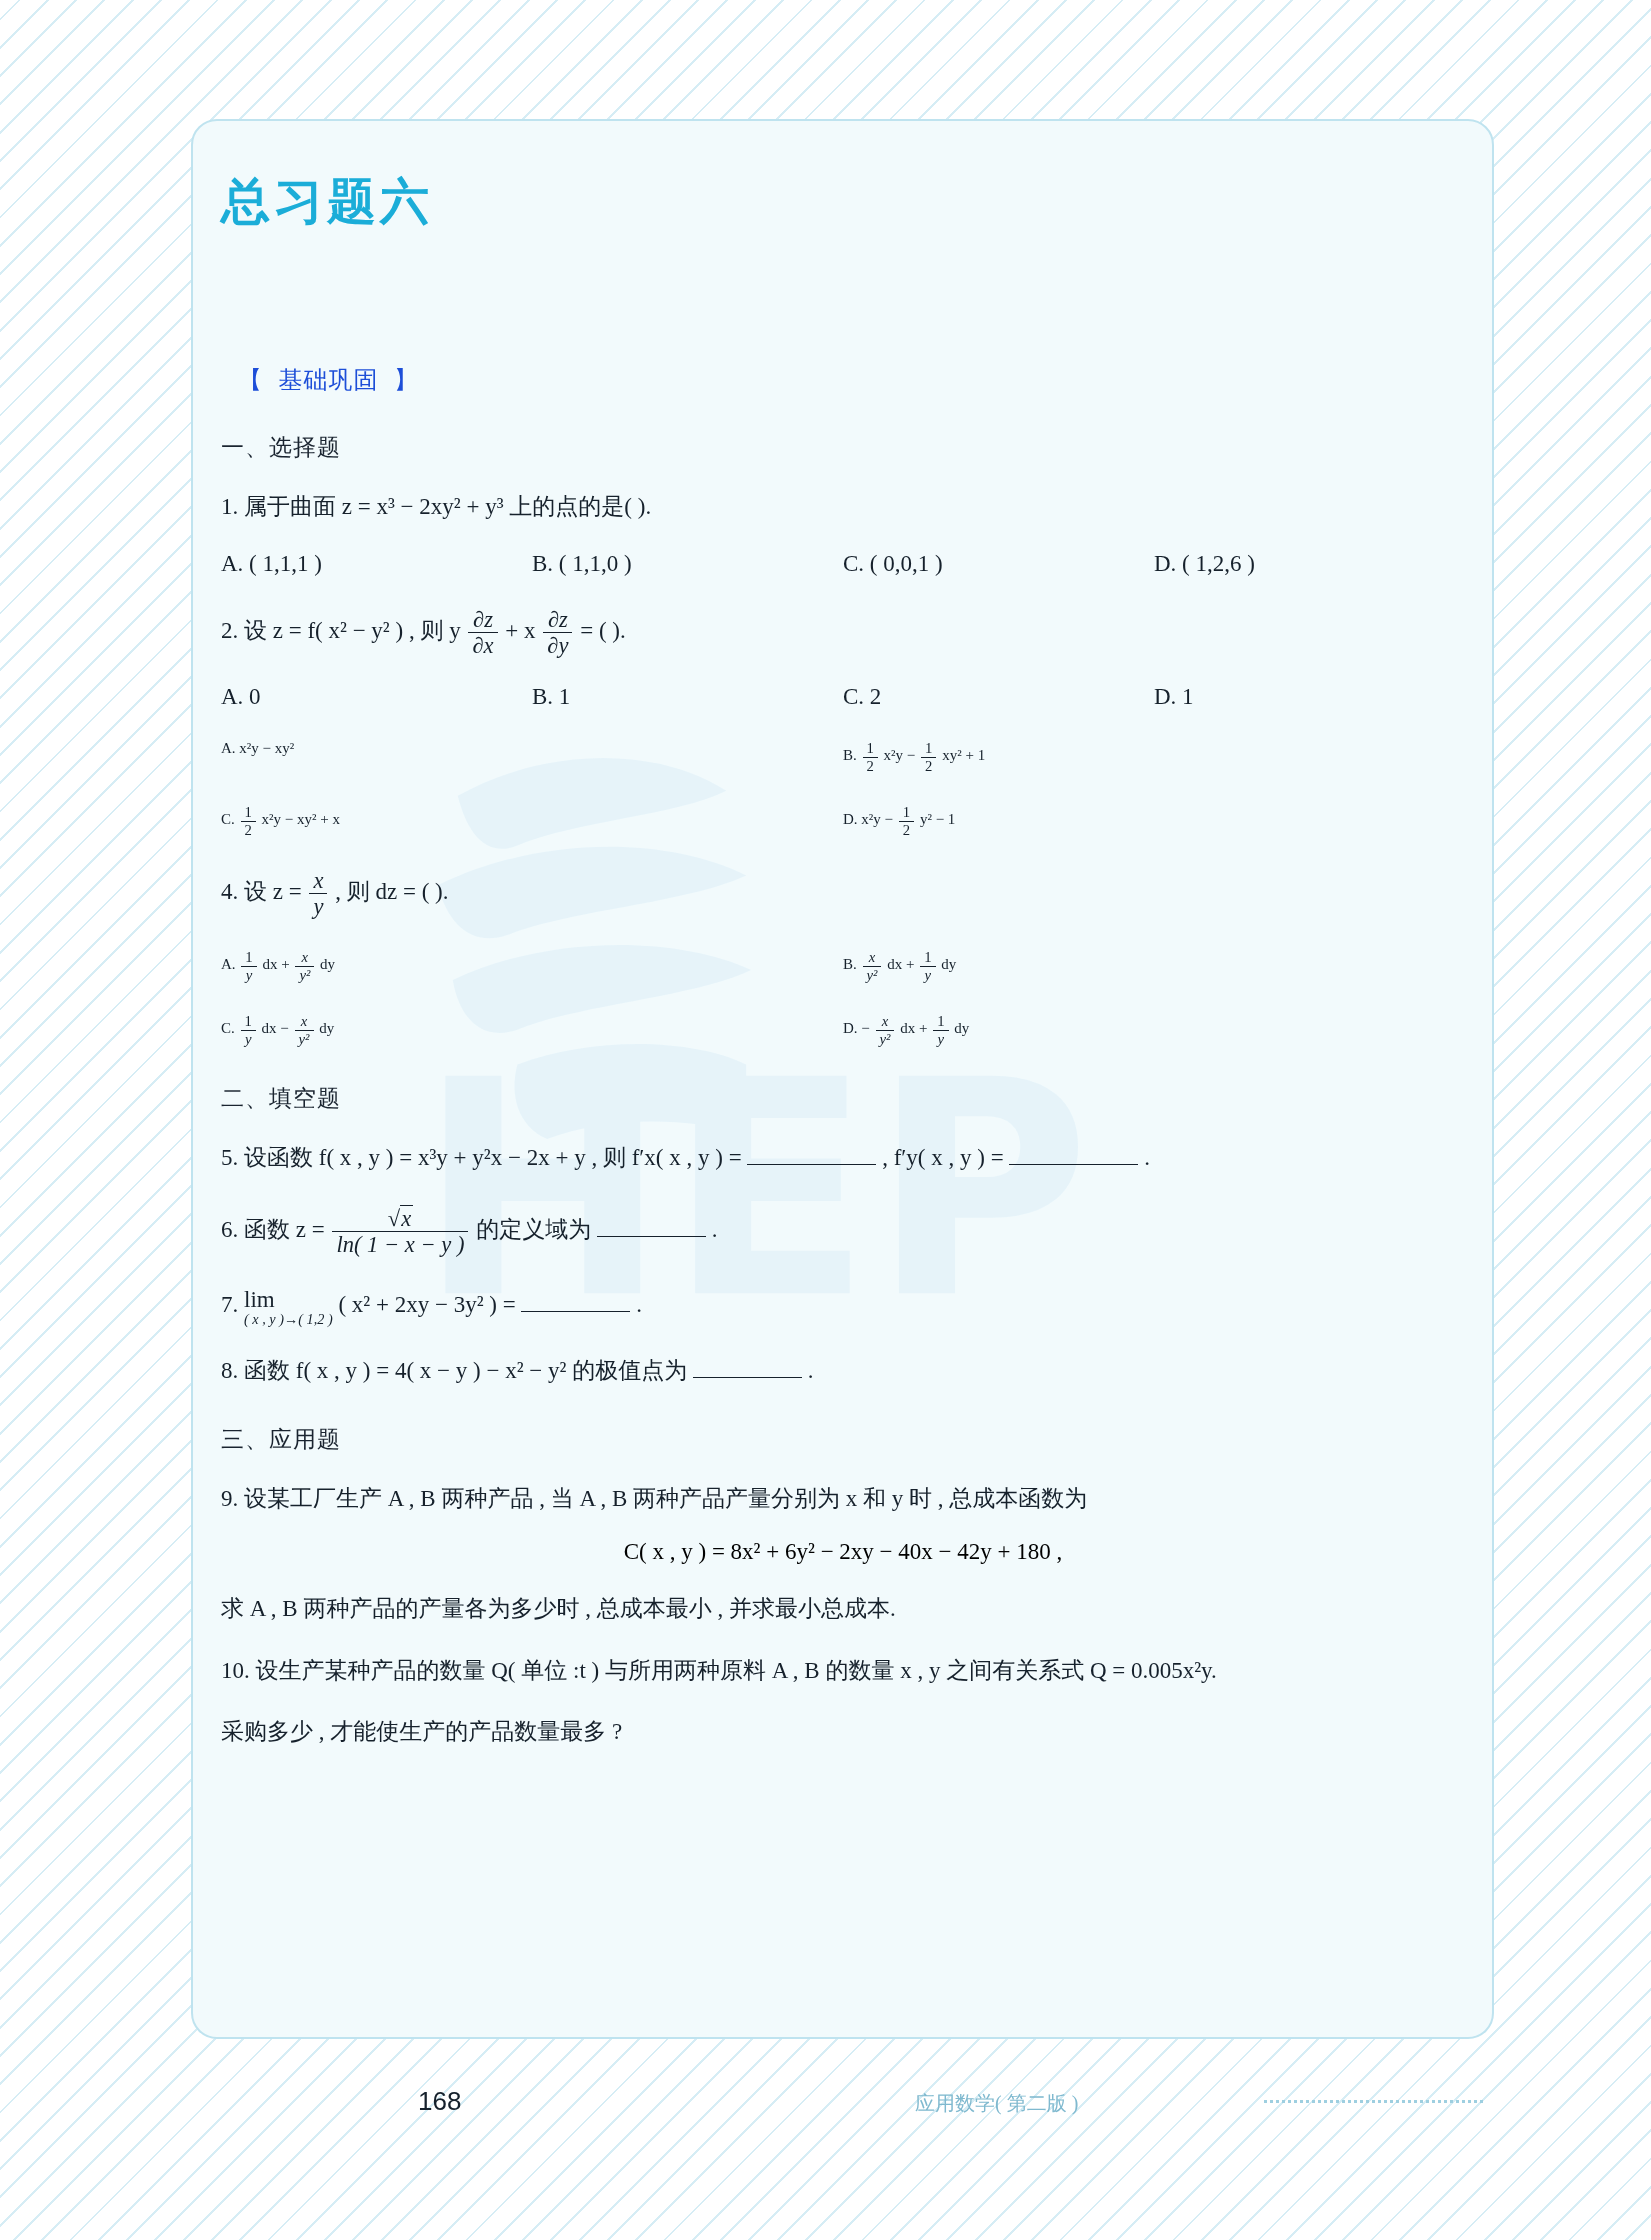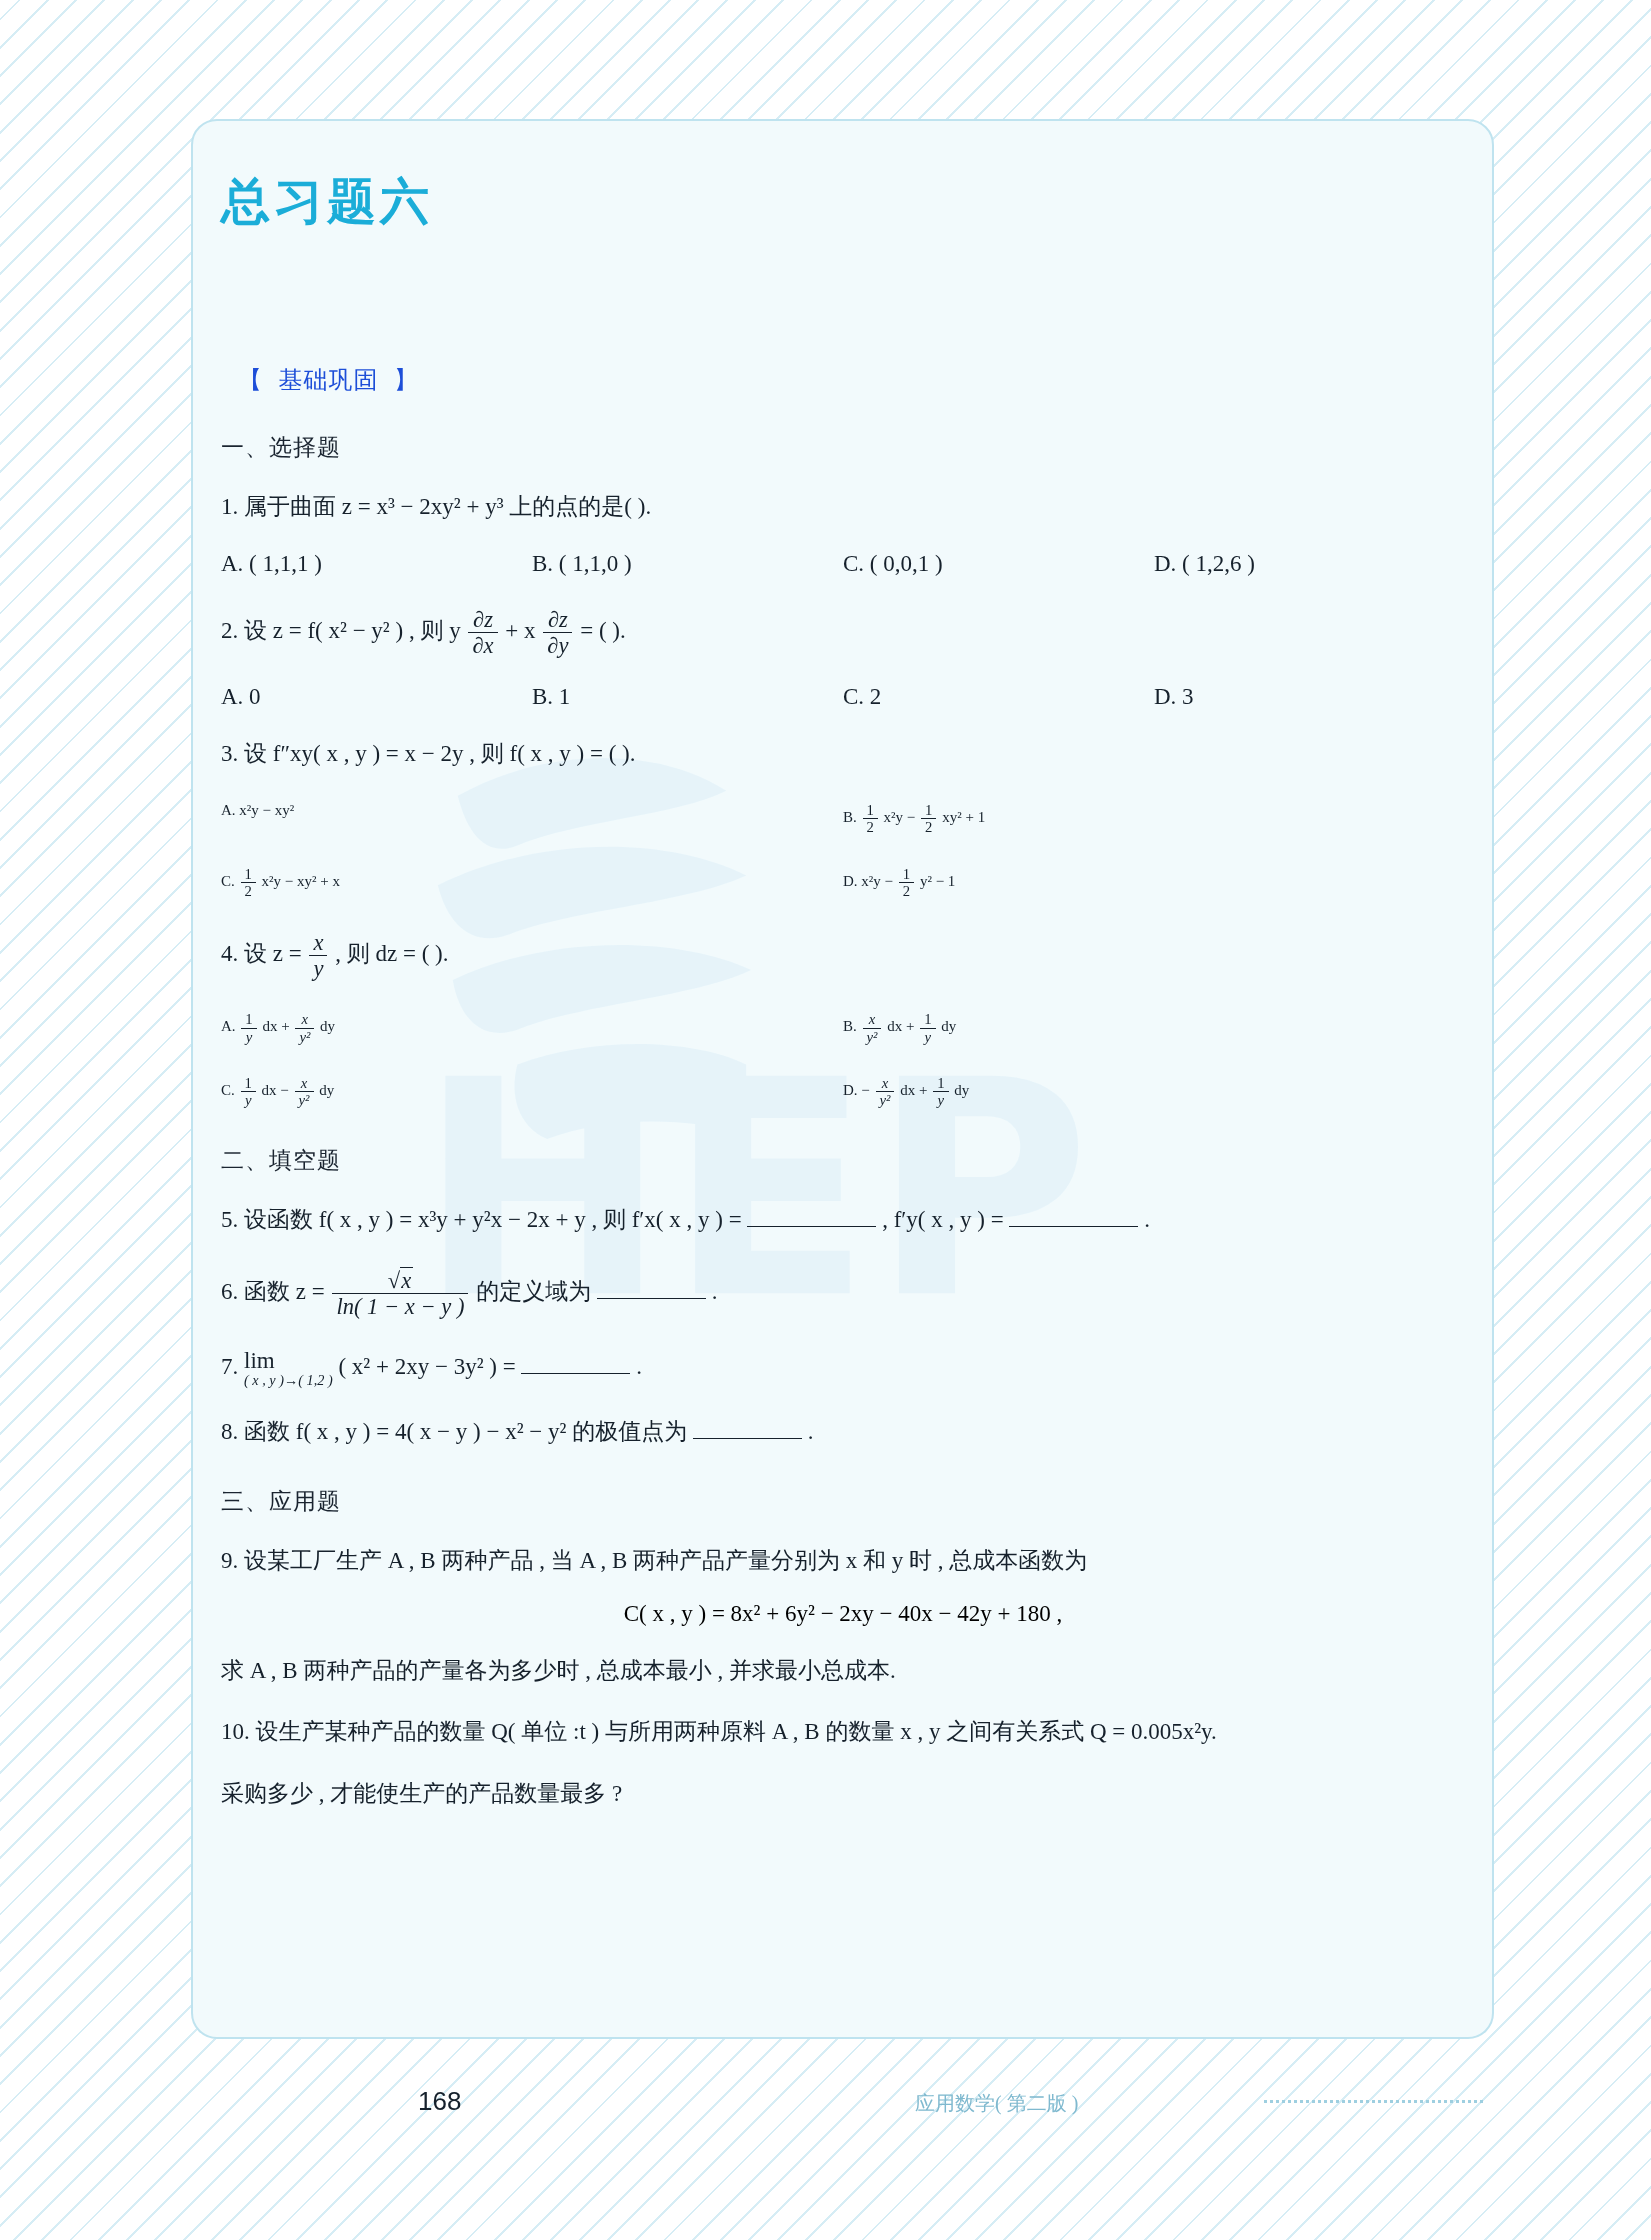--- a/index.html
+++ b/index.html
@@ -205,26 +205,23 @@
     <span class="frac">
       <span class="num it">∂z</span>
       <span class="den it">∂y</span>
     </span>
     <span>= (      ).</span>
   </div>
   <div class="opts">
     <div>A. 0</div>
     <div>B. 1</div>
     <div>C. 2</div>
-    <div>D. 3</div>
-  </div>
-
-  <div class="q">
-    <span>3. 设 f″xy( x , y ) = x − 2y , 则 f( x , y ) = (      ).</span>
-  </div>
+    <div>D. 1</div>
+  </div>
+
   <div class="opts2">
     <div>
       <span>A. x²y − xy²</span>
     </div>
     <div>
       <span>B.</span>
       <span class="frac">
         <span class="num">1</span>
         <span class="den">2</span>
       </span>

